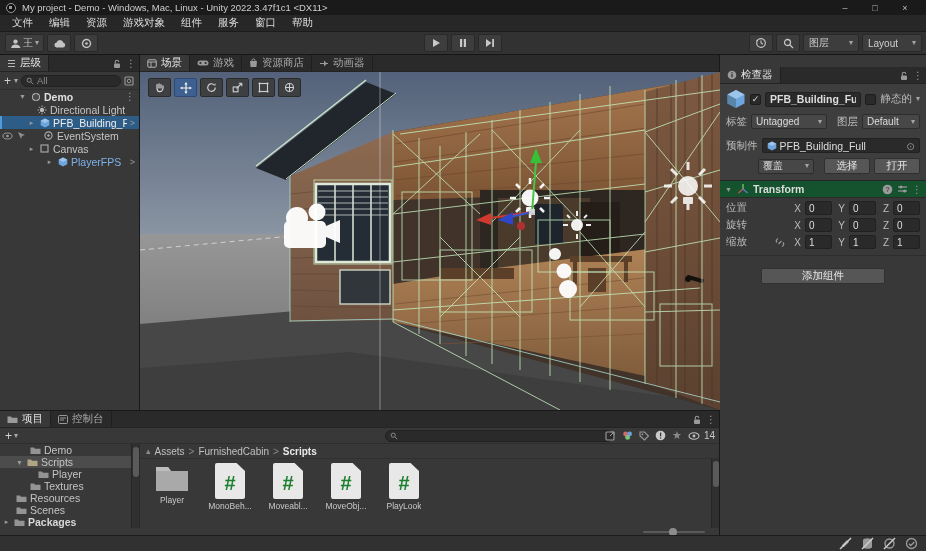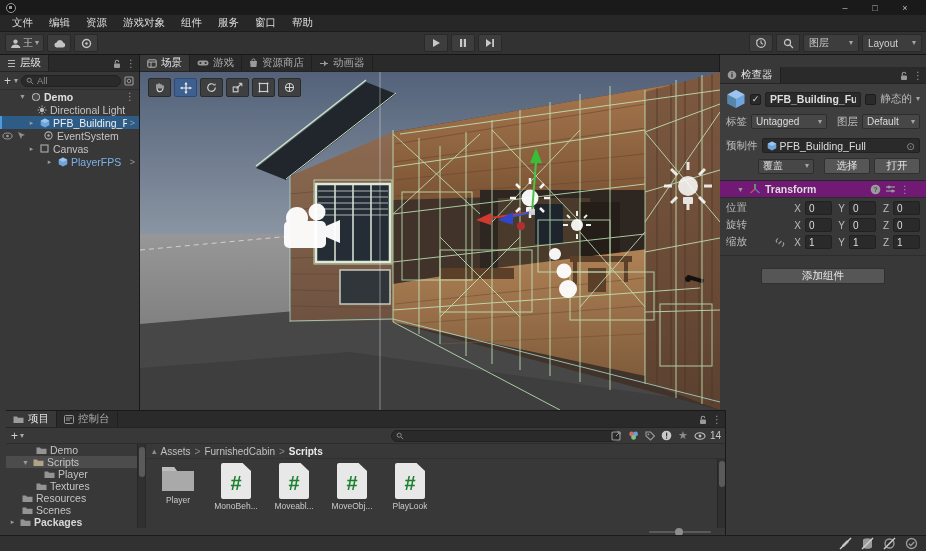--- a/index.html
+++ b/index.html
@@ -33,21 +33,21 @@
   .tabbar{height:17px;background:#2a2a2a;display:flex;align-items:stretch;border-bottom:1px solid #242424;position:relative;}
   .tab{display:flex;align-items:center;gap:4px;padding:0 7px;font-size:10.5px;color:#ababab;background:#2a2a2a;border-right:1px solid #1f1f1f;}
   .tab.active{background:#383838;color:#e2e2e2;}
   .tabbar-right{position:absolute;right:3px;top:0;height:17px;display:flex;align-items:center;gap:5px;color:#9a9a9a;}
   .kebab{font-size:10px;color:#9a9a9a;letter-spacing:0;}
   
   .panel{position:absolute;background:#383838;}
   #hierarchy{left:0;top:55px;width:140px;height:355px;border-right:1px solid #191919;}
   #scene{left:140px;top:55px;width:580px;height:355px;border-right:1px solid #191919;}
   #inspector{left:720px;top:67px;width:206px;height:480px;}
-  #project{left:6px;top:410px;width:720px;height:125px;border-top:1px solid #191919;border-right:1px solid #191919;}
+  #project{left:0;top:410px;width:720px;height:125px;border-top:1px solid #191919;border-right:1px solid #191919;}
   #statusbar{left:0;top:535px;width:926px;height:16px;background:#313131;border-top:1px solid #1c1c1c;
     display:flex;align-items:center;justify-content:flex-end;gap:9px;padding:0 8px;}
   
   .search-row{height:18px;display:flex;align-items:center;gap:3px;padding:0 4px;background:#383838;border-bottom:1px solid #2e2e2e;}
   .plus{color:#d2d2d2;font-size:12px;line-height:1;}
   .searchbox{flex:1;height:12px;background:#2a2a2a;border:1px solid #212121;border-radius:6px;
     display:flex;align-items:center;padding:0 4px;gap:3px;}
   .searchbox input{flex:1;background:transparent;border:none;outline:none;color:#cccccc;font-size:9.5px;width:100%;}
   .searchbox input::placeholder{color:#8b8b8b;}
   .hrow{height:13px;display:flex;align-items:center;gap:3px;font-size:10.5px;color:#c4c4c4;position:relative;padding-right:4px;}
@@ -69,21 +69,21 @@
   .row{display:flex;align-items:center;gap:4px;margin-bottom:5px;}
   .checkbox{width:11px;height:11px;background:#2a2a2a;border:1px solid #1c1c1c;border-radius:2px;
     display:flex;align-items:center;justify-content:center;font-size:9px;color:#dcdcdc;flex:0 0 11px;}
   .field{background:#2a2a2a;border:1px solid #212121;border-radius:2px;color:#dddddd;font-size:10.5px;height:15px;padding:0 4px;}
   input.field{outline:none;}
   .lbl{color:#bdbdbd;font-size:10.5px;white-space:nowrap;}
   .dd{background:#474747;border:1px solid #2d2d2d;border-radius:2px;height:15px;display:flex;align-items:center;
     justify-content:space-between;padding:0 4px;font-size:10px;color:#dcdcdc;gap:4px;}
   .ubtn{background:#565656;border:1px solid #303030;border-radius:2px;color:#e6e6e6;font-size:10.5px;height:16px;
     display:flex;align-items:center;justify-content:center;padding:0 10px;}
-  .comp-header{height:17px;background:#701a75;border-bottom:1px solid #2b2b2b;display:flex;align-items:center;gap:4px;padding:0 16px;}
+  .comp-header{height:17px;background:#14532d;border-bottom:1px solid #2b2b2b;display:flex;align-items:center;gap:4px;padding:0 4px;}
   .comp-title{font-weight:bold;color:#dcdcdc;font-size:10.5px;flex:1;}
   .trow{display:flex;align-items:center;margin:3px 6px;gap:2px;}
   .trow .tlabel{width:46px;color:#bdbdbd;font-size:10.5px;flex:0 0 46px;}
   .axis{width:9px;text-align:right;color:#bdbdbd;font-size:10px;margin:0 2px;flex:0 0 9px;}
   .num{flex:1;min-width:0;background:#2a2a2a;border:1px solid #212121;border-radius:2px;color:#dddddd;
     font-size:10px;height:14px;padding:0 3px;outline:none;}
   
   .proj-toolbar{height:16px;background:#383838;border-bottom:1px solid #2d2d2d;position:relative;display:flex;align-items:center;padding:0 5px;}
   .proj-search{position:absolute;left:385px;top:2px;width:228px;height:12px;}
   .proj-icons{position:absolute;right:4px;top:1px;display:flex;align-items:center;gap:6px;color:#9a9a9a;}
@@ -109,20 +109,21 @@
   .zoom-track{flex:1;height:2px;background:#5a5a5a;border-radius:1px;}
   .zoom-knob{position:absolute;left:26px;top:-1px;width:8px;height:8px;border-radius:50%;background:#8d8d8d;}
   .muted{color:#8a8a8a;}
   .small{font-size:9px;}
 </style>
 </head>
 <body>
 
 <div class="titlebar">
   <span class="unity-logo"></span>
+  <span>My project - Demo - Windows, Mac, Linux - Unity 2022.3.47f1c1 &lt;DX11&gt;</span>
   <span class="win-controls">
     <span class="win-btn">–</span>
     <span class="win-btn">□</span>
     <span class="win-btn">×</span>
   </span>
 </div>
 
 <div class="menubar">
   <span class="menu-item">文件</span>
   <span class="menu-item">编辑</span>

